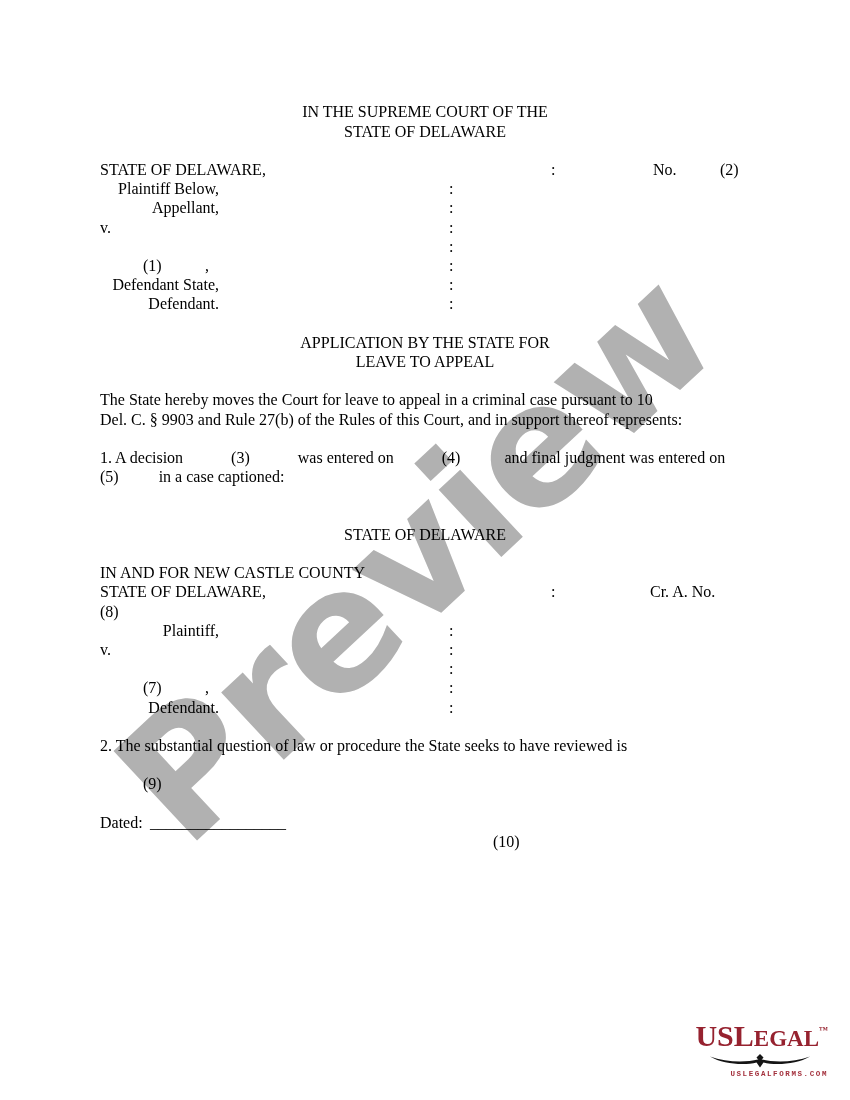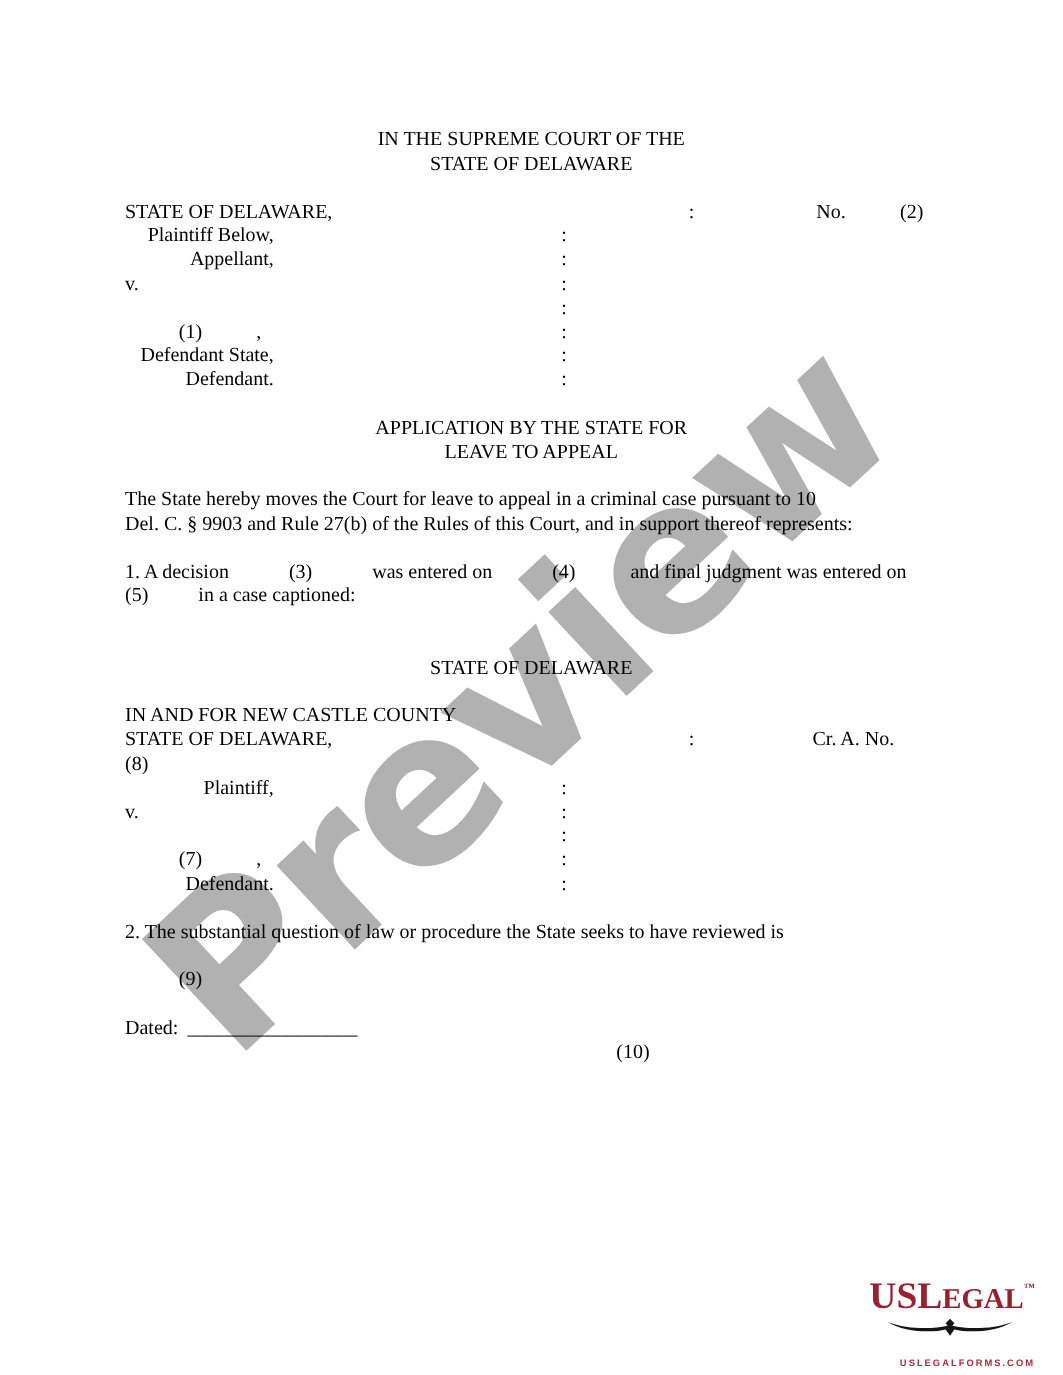--- a/index.html
+++ b/index.html
@@ -19,22 +19,22 @@
   .bold{font-weight:normal;}
   .row{position:absolute;left:0;width:738px;height:19.2px;}
   .cell{position:absolute;top:0;line-height:19.2px;white-space:pre;}
   .name{right:519px;text-align:left;}
   .logo{position:absolute;left:692px;top:1014px;width:136px;text-align:right;z-index:2;}
   .logo-word{color:#96222f;font-weight:bold;line-height:32px;white-space:nowrap;font-family:"Liberation Serif",serif;}
   .logo-big{font-size:30px;}
   .logo-small{font-size:23px;}
   .logo-tm{font-size:9px;vertical-align:13px;}
   .logo-eagle{display:block;margin:-3px auto 0 auto;width:102px;height:15px;}
-  .logo-site{font-family:Liberation Sans, sans-serif;font-size:7.5px;font-weight:bold;
-    letter-spacing:1.6px;color:#a3303c;margin-top:16px;white-space:nowrap;}
+  .logo-site{font-family:Liberation Mono, monospace;font-size:7.5px;font-weight:bold;
+    letter-spacing:1.6px;color:#a3303c;margin-top:1px;white-space:nowrap;}
 </style>
 </head>
 <body>
 
 <div class="page">
 
   <div class="watermark">Preview</div>
 
   <div class="content">
 

